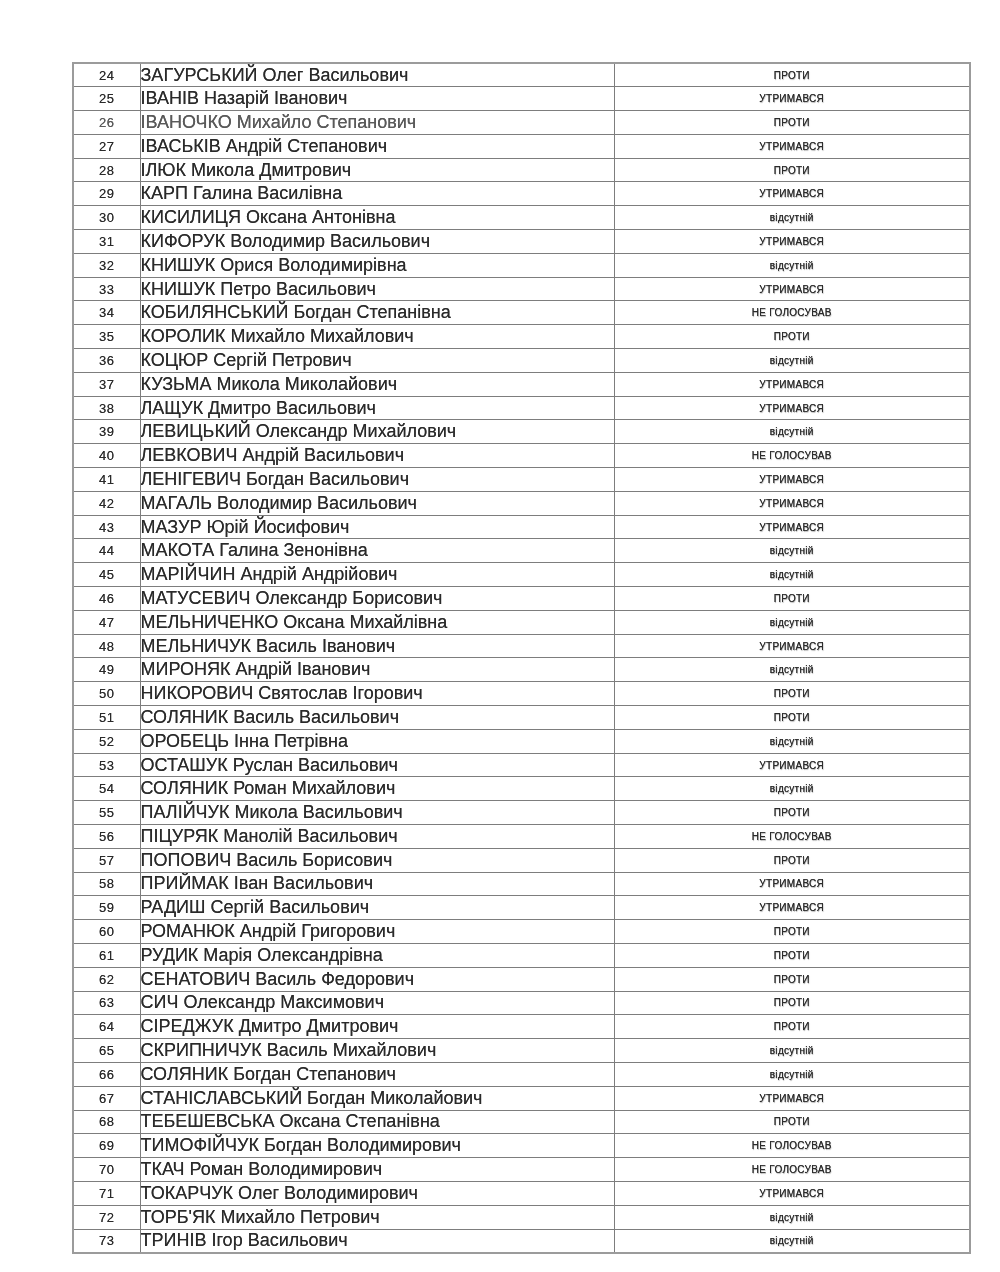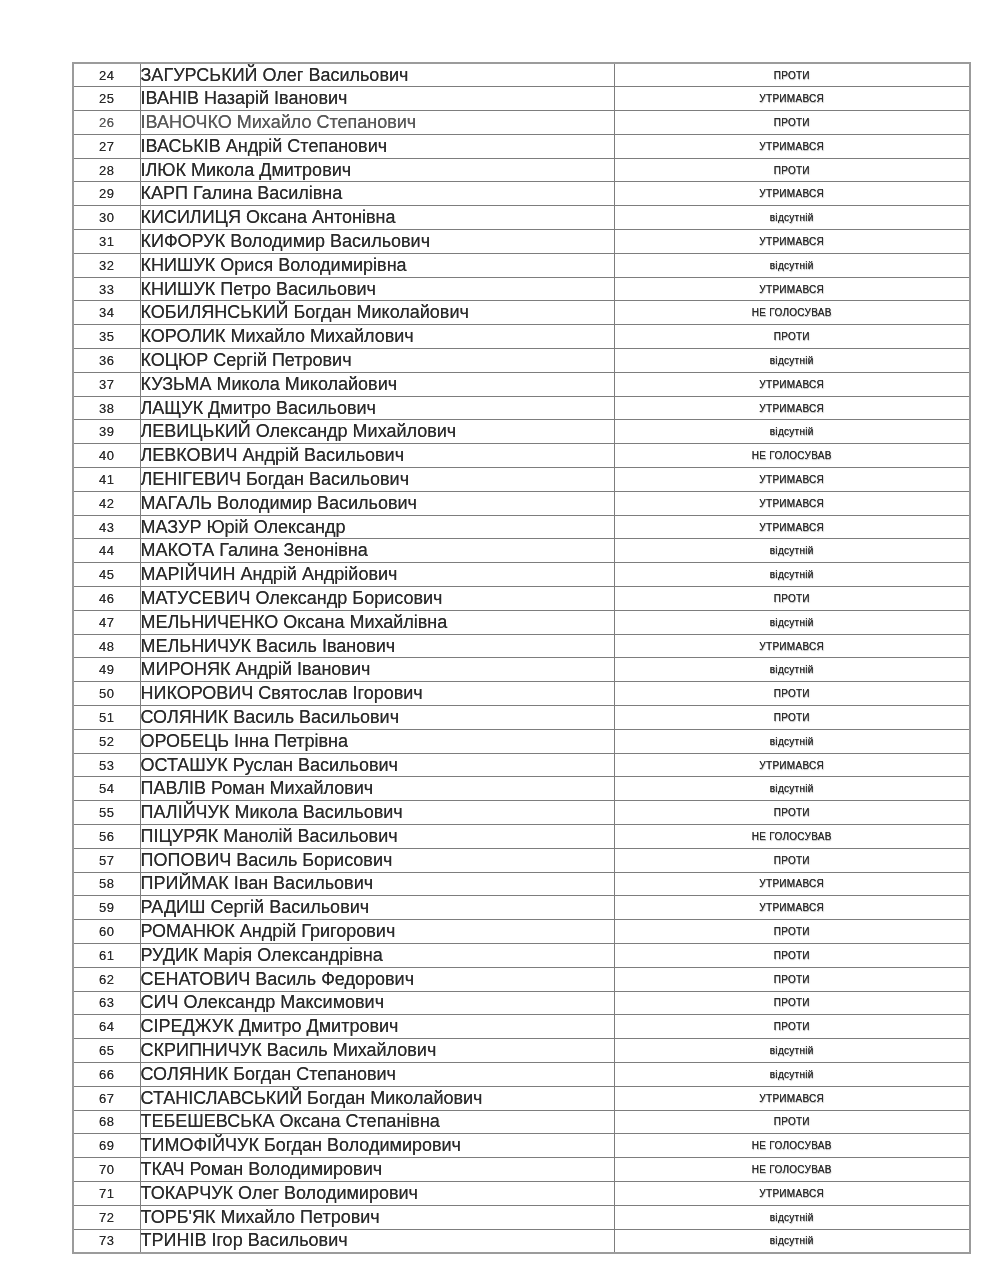--- a/index.html
+++ b/index.html
@@ -116,21 +116,21 @@
           <td class="cell-name">КНИШУК Орися Володимирівна</td>
           <td class="cell-vote">відсутній</td>
         </tr>
         <tr>
           <td class="cell-no">33</td>
           <td class="cell-name">КНИШУК Петро Васильович</td>
           <td class="cell-vote">УТРИМАВСЯ</td>
         </tr>
         <tr>
           <td class="cell-no">34</td>
-          <td class="cell-name">КОБИЛЯНСЬКИЙ Богдан Миколайович</td>
+          <td class="cell-name">КОБИЛЯНСЬКИЙ Богдан Степанівна</td>
           <td class="cell-vote">НЕ ГОЛОСУВАВ</td>
         </tr>
         <tr>
           <td class="cell-no">35</td>
           <td class="cell-name">КОРОЛИК Михайло Михайлович</td>
           <td class="cell-vote">ПРОТИ</td>
         </tr>
         <tr>
           <td class="cell-no">36</td>
           <td class="cell-name">КОЦЮР Сергій Петрович</td>
@@ -161,21 +161,21 @@
           <td class="cell-name">ЛЕНІГЕВИЧ Богдан Васильович</td>
           <td class="cell-vote">УТРИМАВСЯ</td>
         </tr>
         <tr>
           <td class="cell-no">42</td>
           <td class="cell-name">МАГАЛЬ Володимир Васильович</td>
           <td class="cell-vote">УТРИМАВСЯ</td>
         </tr>
         <tr>
           <td class="cell-no">43</td>
-          <td class="cell-name">МАЗУР Юрій Олександр</td>
+          <td class="cell-name">МАЗУР Юрій Йосифович</td>
           <td class="cell-vote">УТРИМАВСЯ</td>
         </tr>
         <tr>
           <td class="cell-no">44</td>
           <td class="cell-name">МАКОТА Галина Зенонівна</td>
           <td class="cell-vote">відсутній</td>
         </tr>
         <tr>
           <td class="cell-no">45</td>
           <td class="cell-name">МАРІЙЧИН Андрій Андрійович</td>
@@ -216,21 +216,21 @@
           <td class="cell-name">ОРОБЕЦЬ Інна Петрівна</td>
           <td class="cell-vote">відсутній</td>
         </tr>
         <tr>
           <td class="cell-no">53</td>
           <td class="cell-name">ОСТАШУК Руслан Васильович</td>
           <td class="cell-vote">УТРИМАВСЯ</td>
         </tr>
         <tr>
           <td class="cell-no">54</td>
-          <td class="cell-name">ПАВЛІВ Роман Михайлович</td>
+          <td class="cell-name">СОЛЯНИК Роман Михайлович</td>
           <td class="cell-vote">відсутній</td>
         </tr>
         <tr>
           <td class="cell-no">55</td>
           <td class="cell-name">ПАЛІЙЧУК Микола Васильович</td>
           <td class="cell-vote">ПРОТИ</td>
         </tr>
         <tr>
           <td class="cell-no">56</td>
           <td class="cell-name">ПІЦУРЯК Манолій Васильович</td>

